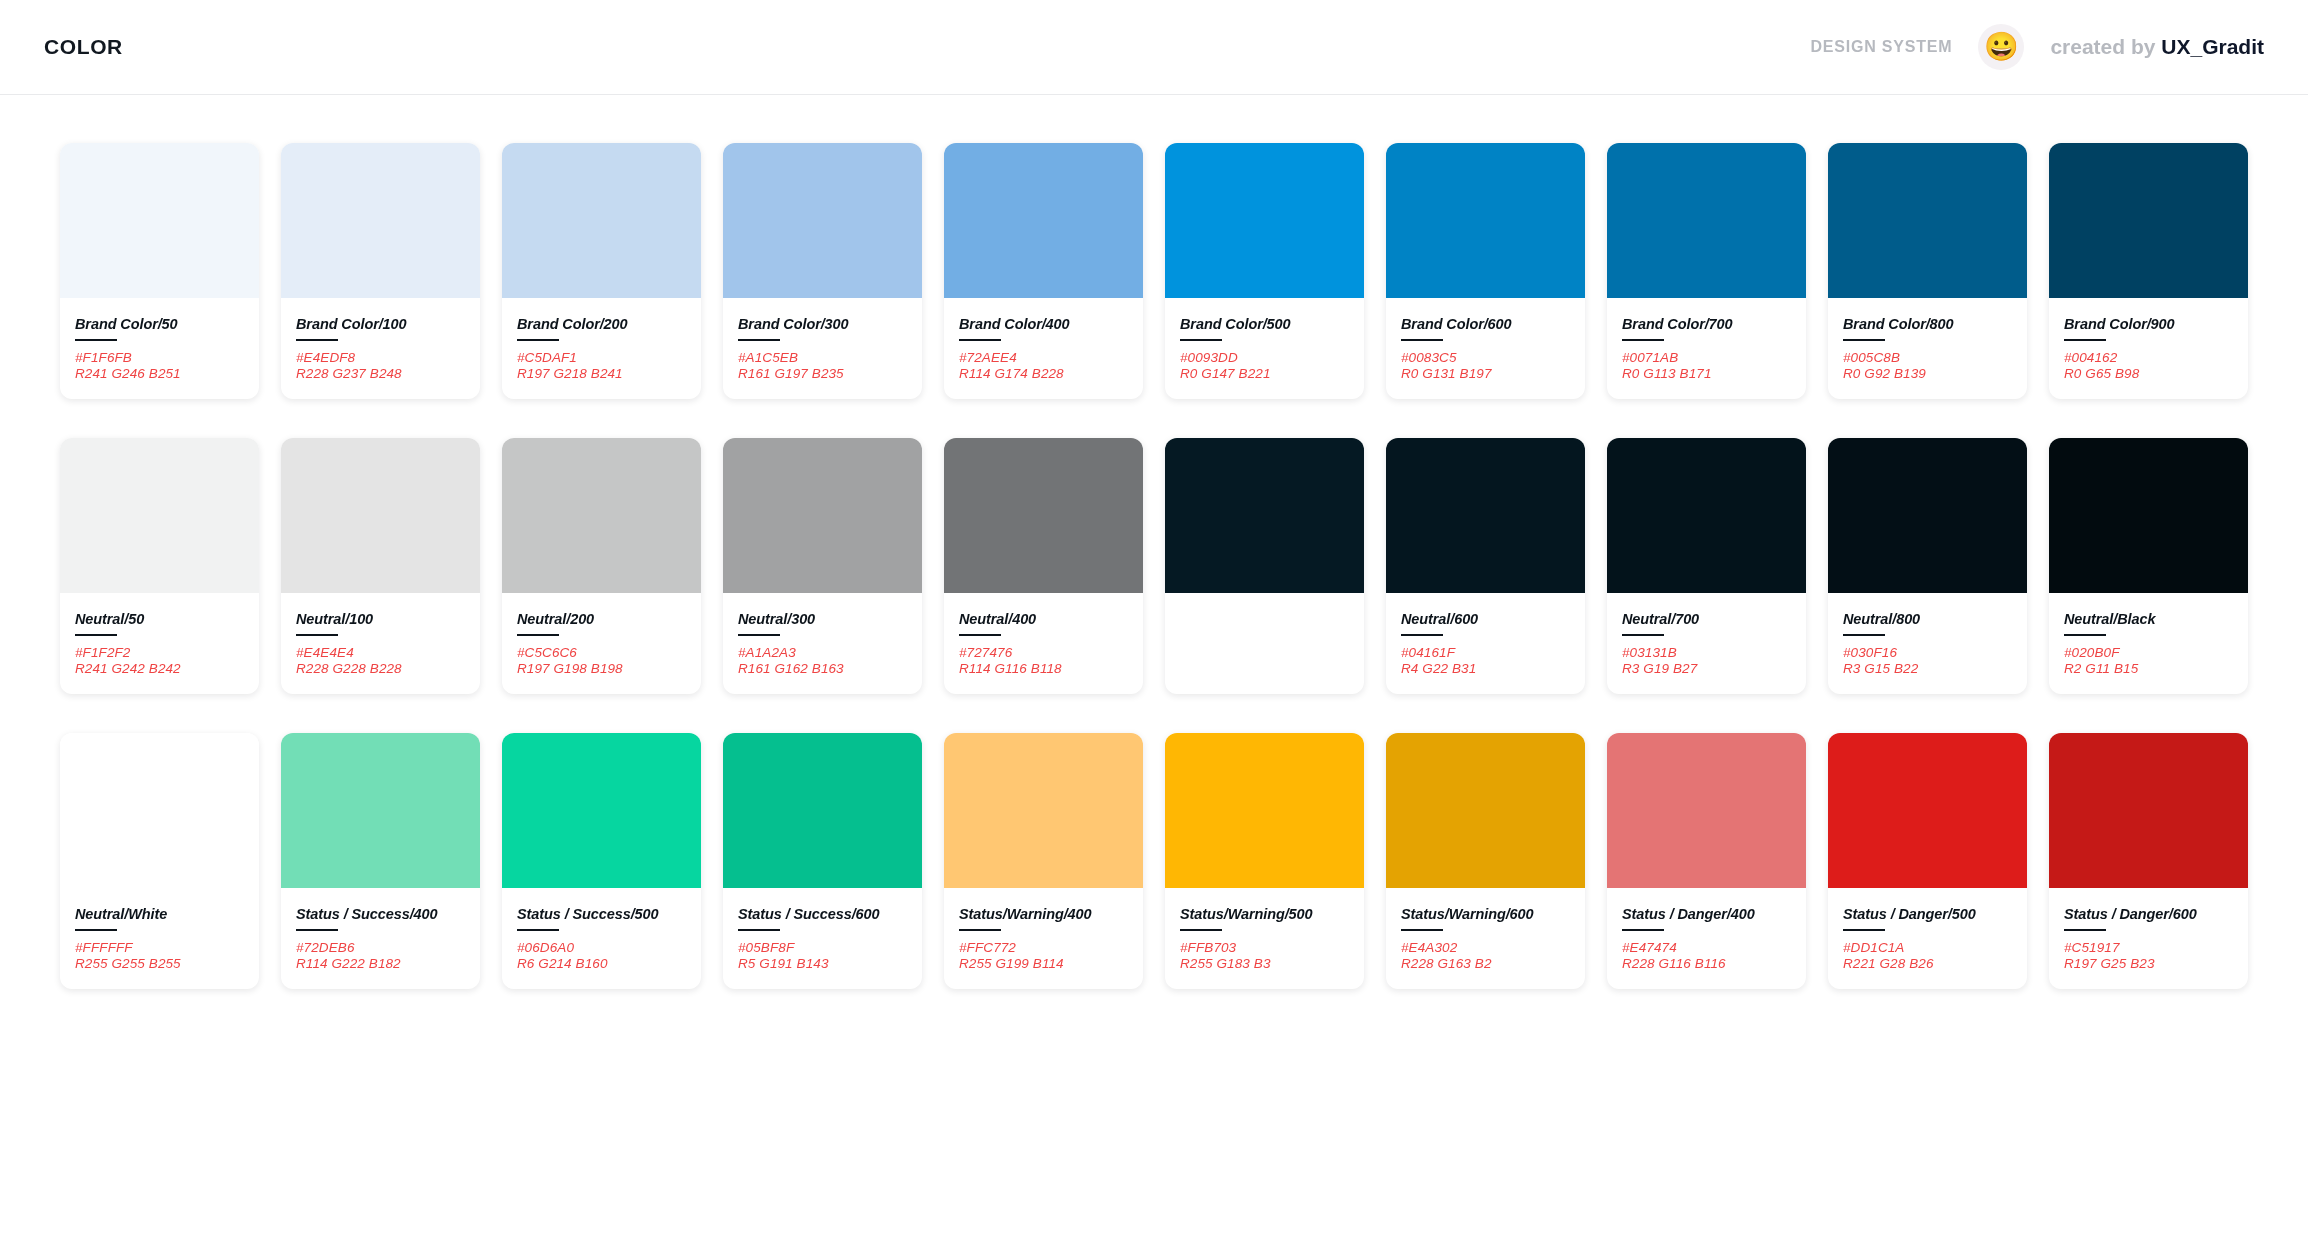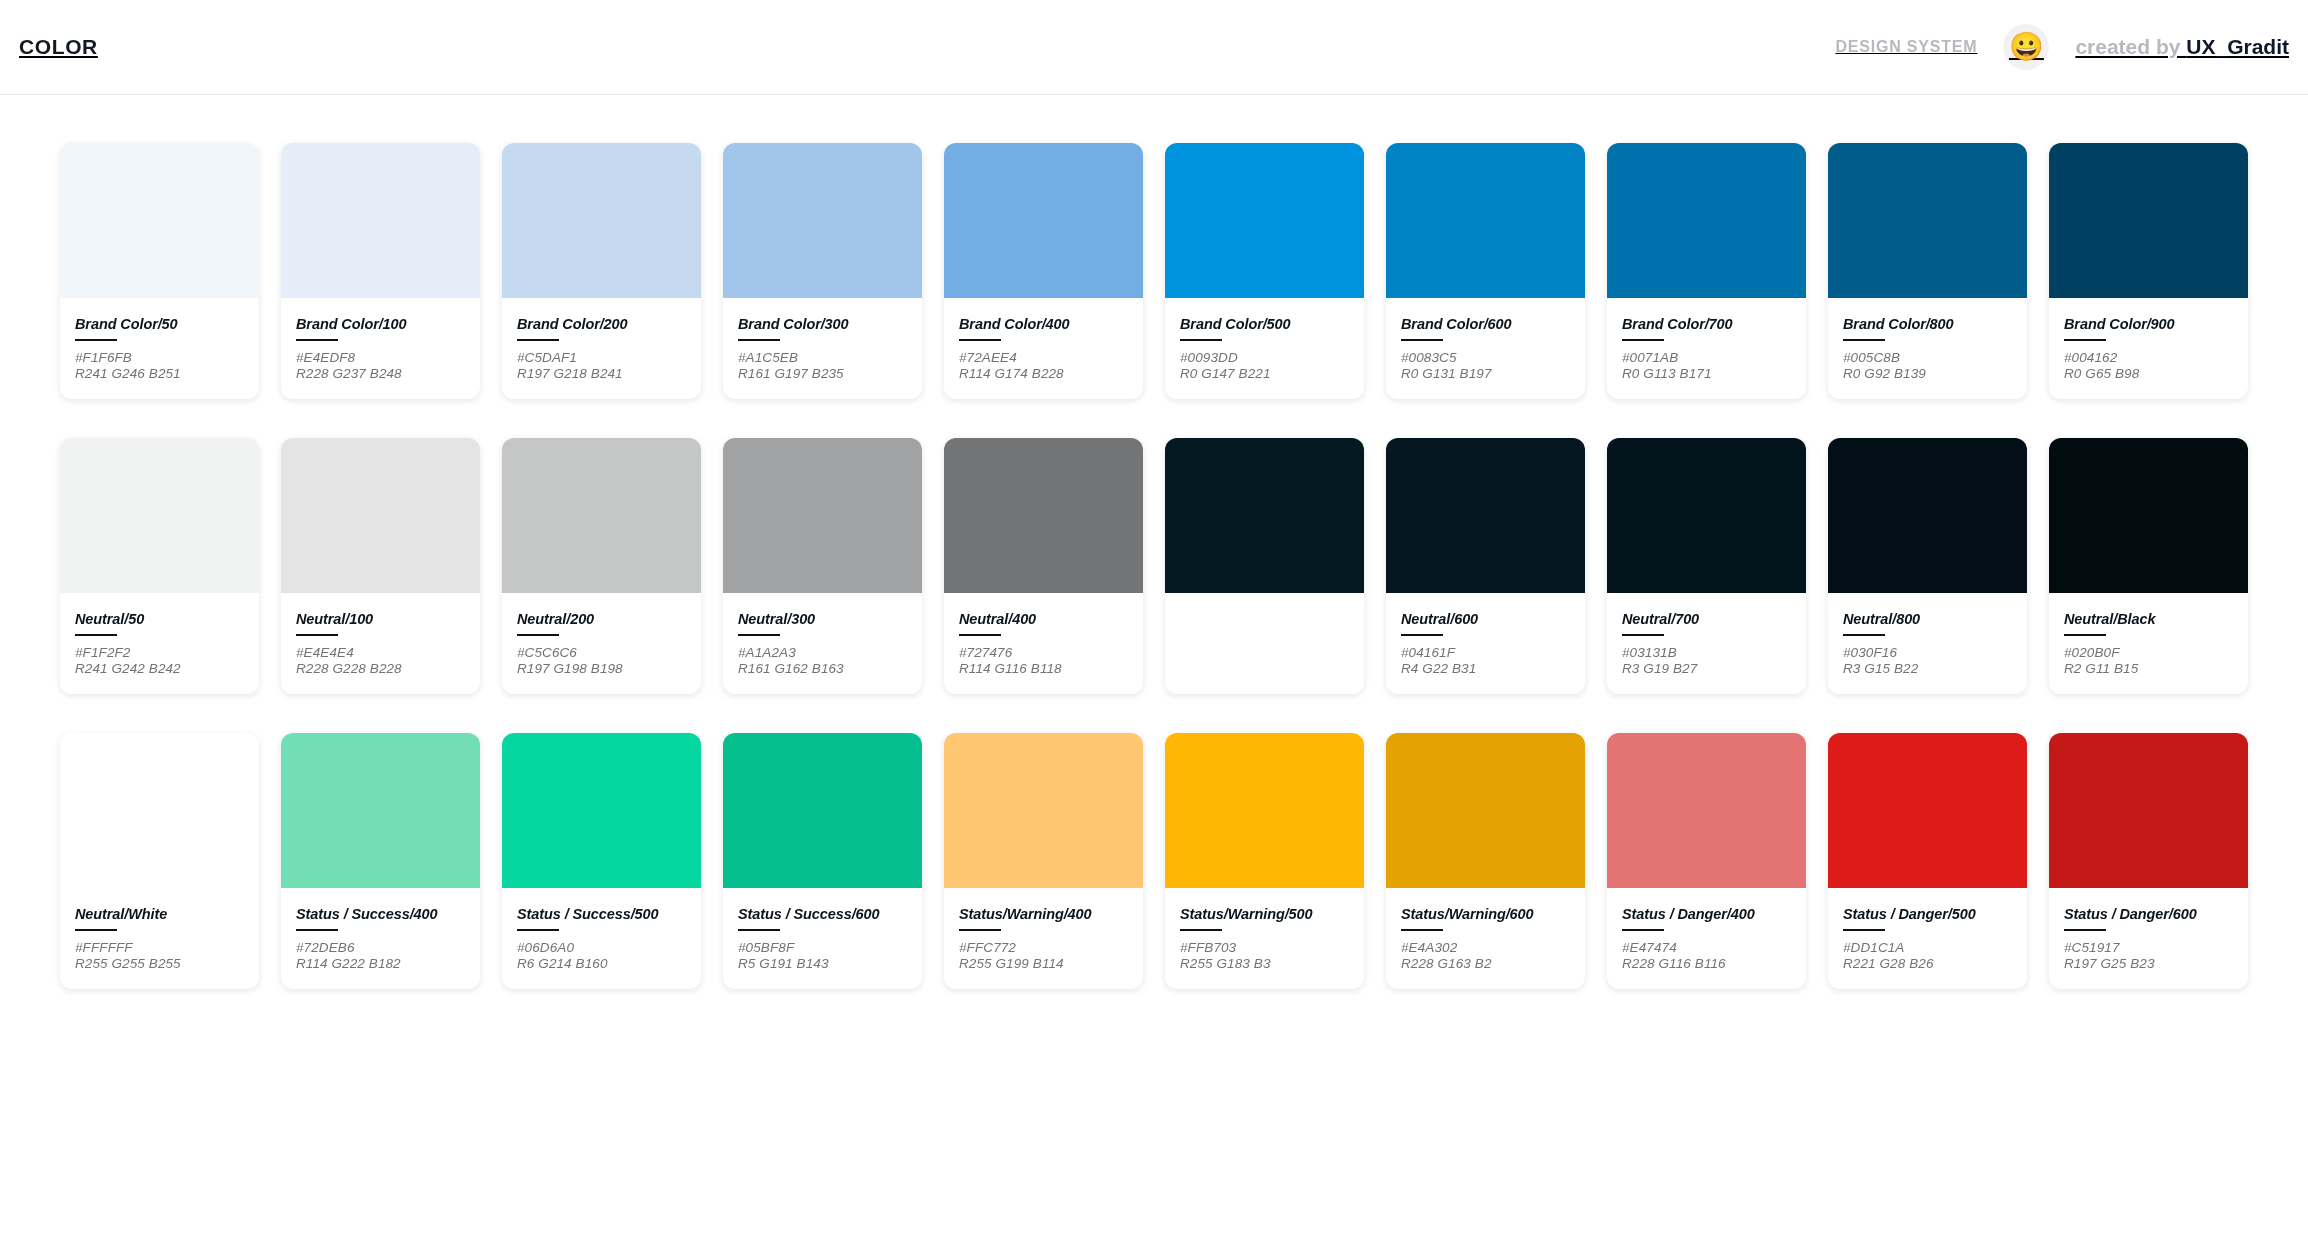--- a/index.html
+++ b/index.html
@@ -14,22 +14,21 @@
 
   
   .topbar {
     position: relative;
     height: 95px;
     width: 100%;
     background: #ffffff;
     border-bottom: 1px solid #e9eaec;
     display: flex;
     align-items: center;
-    padding: 0 19px;
-    text-decoration: underline;
+    padding: 0 44px;
   }
   .page-title {
     font-size: 21px;
     font-weight: bold;
     letter-spacing: 0.6px;
     color: #111820;
   }
   .topbar-right {
     margin-left: auto;
     display: flex;
@@ -105,21 +104,21 @@
   }
   .swatch-rule {
     width: 42px;
     height: 1.5px;
     background: #0d141b;
     margin: 7px 0 9px 0;
   }
   .swatch-hex,
   .swatch-rgb {
     font-size: 13.5px;
-    color: #737373;
+    color: #ef4444;
     line-height: 1.23;
     letter-spacing: 0.1px;
     white-space: nowrap;
   }
 </style>
 </head>
 <body>
 
 <div class="topbar">
   <div class="page-title">COLOR</div>

